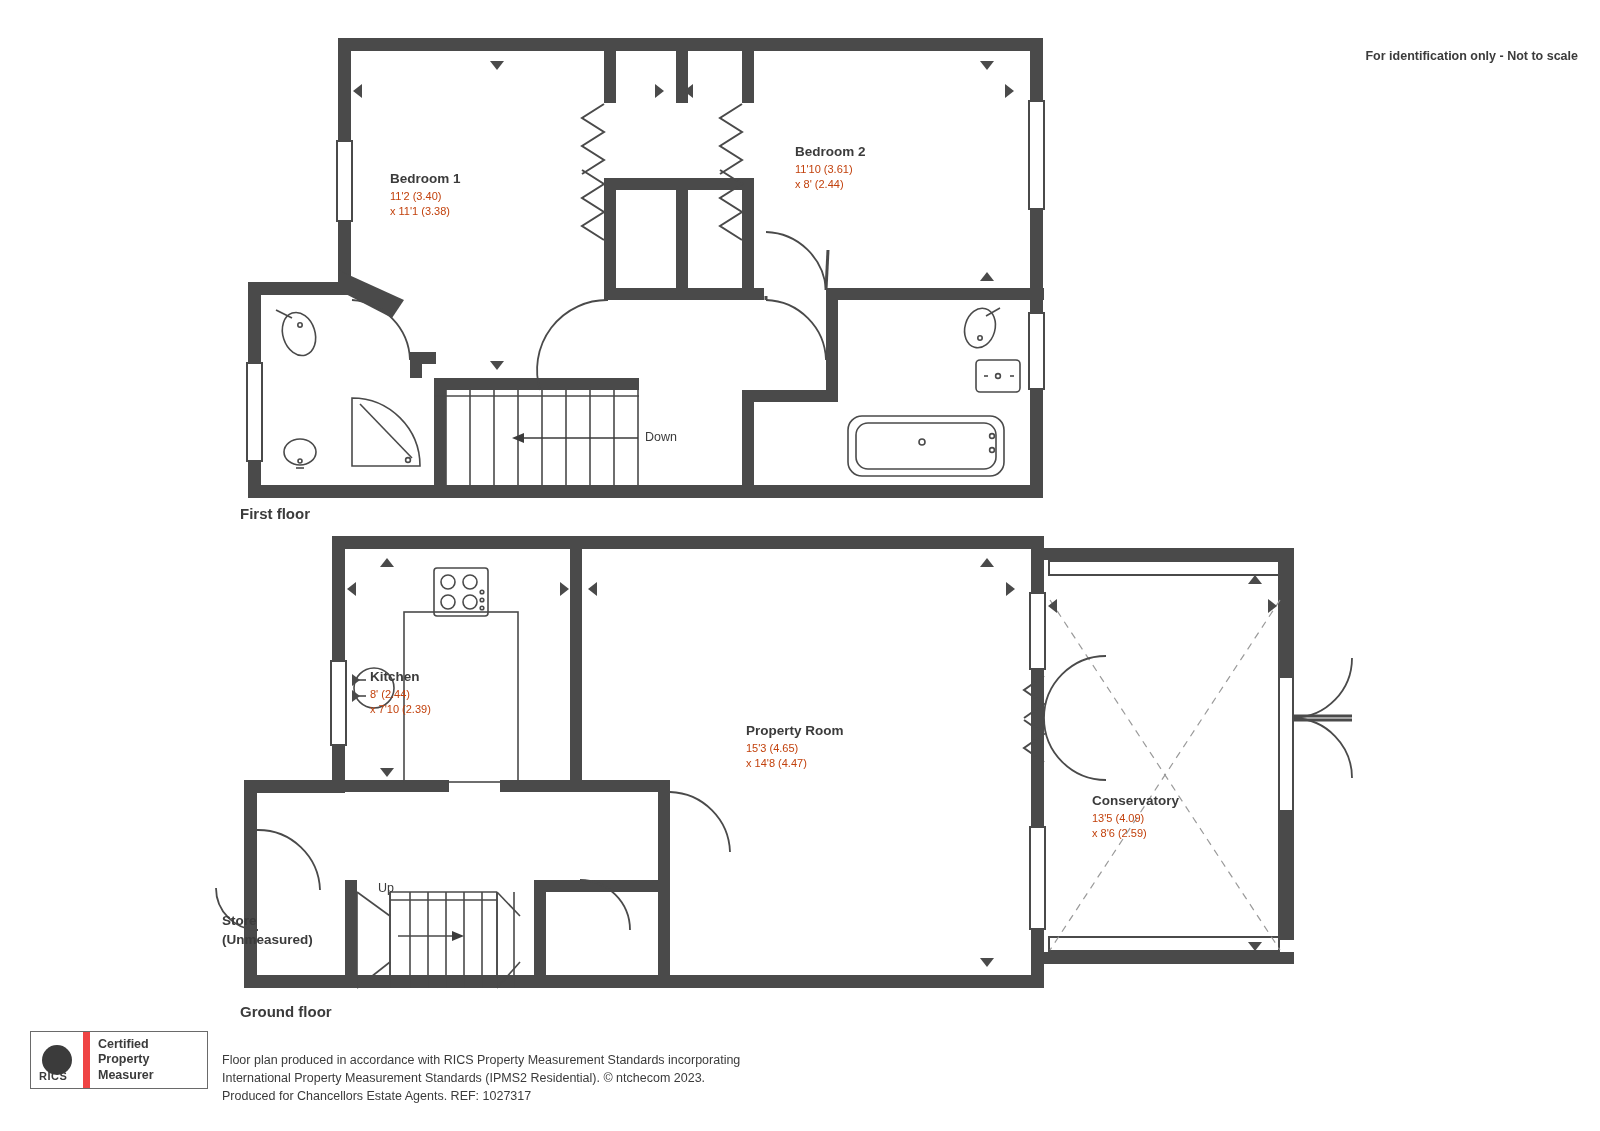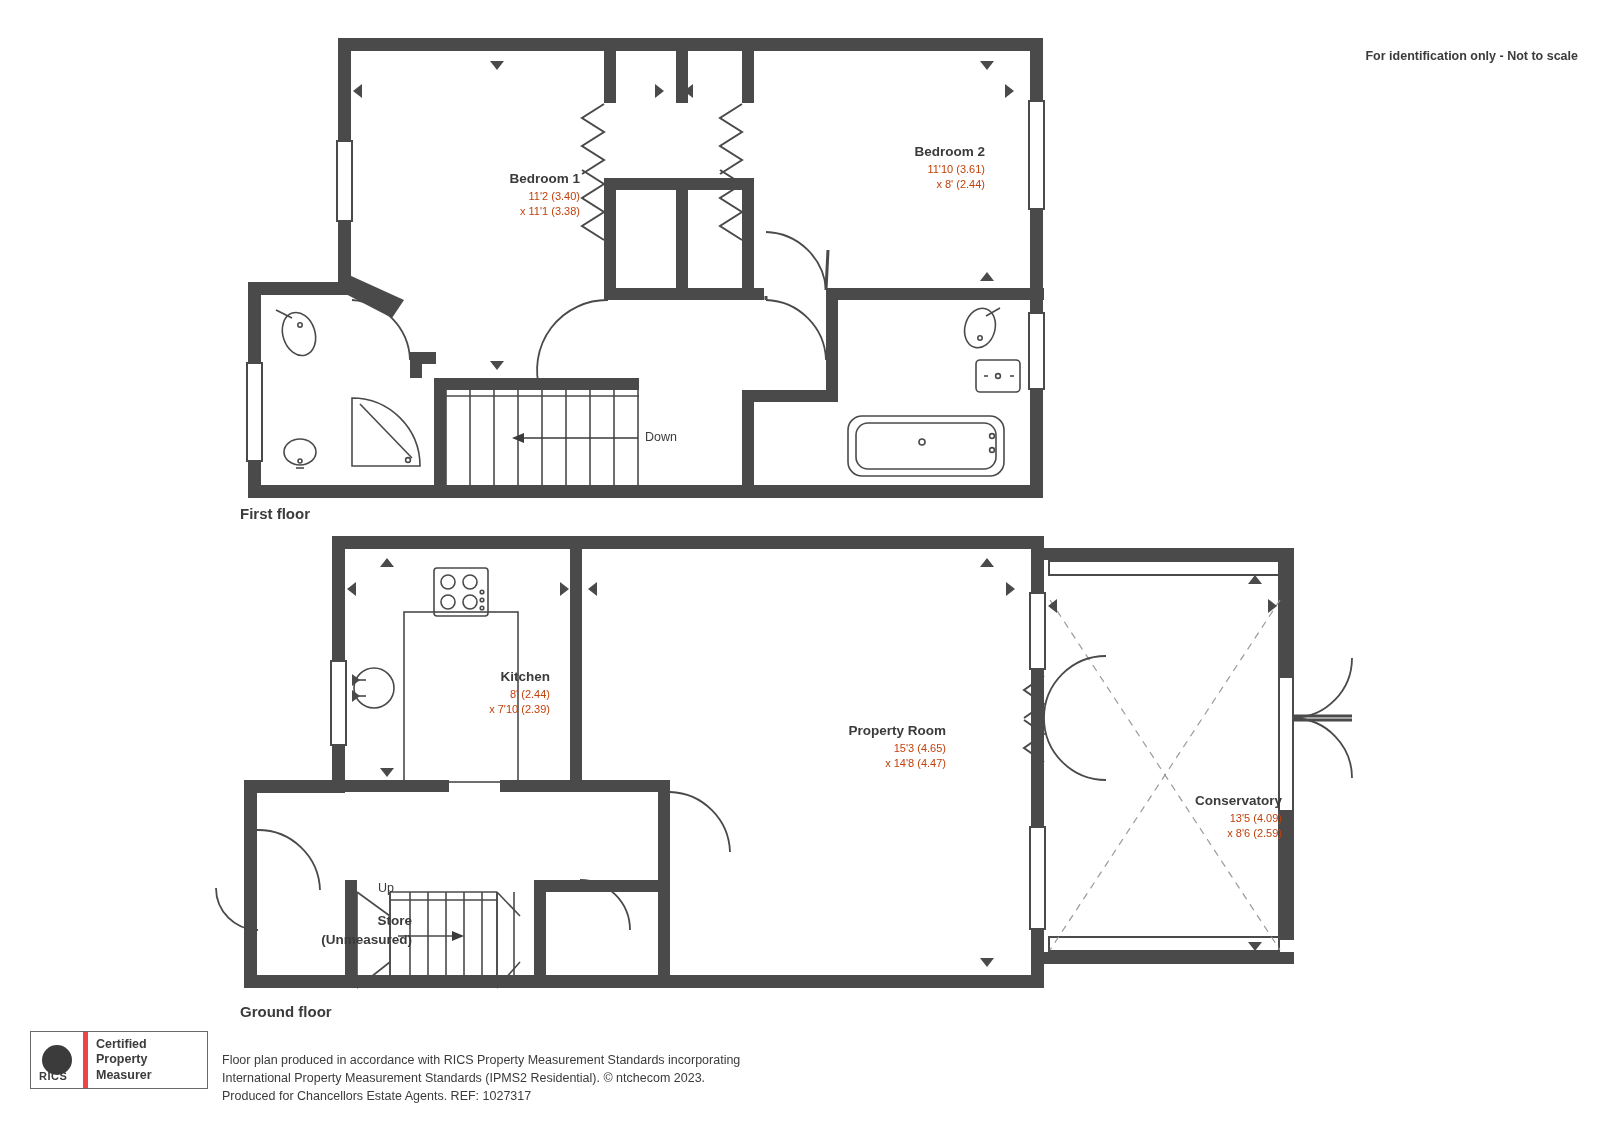--- a/index.html
+++ b/index.html
@@ -22,21 +22,21 @@
   .area-sub{
     position:absolute;right:22px;top:49px;
     font-size:12.5px;font-weight:bold;color:#3b3b3b;
   }
 
   
   .wall{position:absolute;background:#4a4a4a;}
   .win{position:absolute;background:#ffffff;border:2px solid #4a4a4a;box-sizing:border-box;}
 
   
-  .room{position:absolute;text-align:right;line-height:1.38;}
+  .room{position:absolute;text-align:left;line-height:1.38;}
   .room .nm{font-size:13.5px;font-weight:bold;color:#3b3b3b;}
   .room .dim{font-size:11px;color:#c2410c;}
 
   .floor-label{position:absolute;font-size:15px;font-weight:bold;color:#3b3b3b;text-align:center;}
 
   .smalltxt{position:absolute;font-size:12.5px;color:#3b3b3b;}
 
   
   .tri{position:absolute;width:0;height:0;}
   .tri-d{border-left:7px solid transparent;border-right:7px solid transparent;border-top:9px solid #4a4a4a;}
@@ -48,21 +48,21 @@
 
   
   .rics-box{
     position:absolute;left:30px;top:1031px;width:178px;height:58px;
     border:1px solid #6a6a6a;box-sizing:border-box;display:flex;align-items:center;
     background:#fff;
   }
   .rics-logo{width:52px;height:100%;display:flex;align-items:center;justify-content:center;}
   .rics-logo .circ{width:30px;height:30px;border-radius:50%;background:#3b3b3b;position:relative;}
   .rics-word{position:absolute;left:8px;top:38px;font-size:11px;font-weight:bold;color:#3b3b3b;letter-spacing:.5px;}
-  .rics-txt{padding-left:8px;font-size:12.5px;font-weight:bold;line-height:1.25;color:#3b3b3b;border-left:5px solid #ef4444;height:100%;display:flex;flex-direction:column;justify-content:center;}
+  .rics-txt{padding-left:8px;font-size:12.5px;font-weight:bold;line-height:1.25;color:#3b3b3b;border-left:7px solid #ef4444;height:100%;display:flex;flex-direction:column;justify-content:center;}
   .disclaimer{position:absolute;left:222px;top:1051px;font-size:12.5px;line-height:1.45;color:#3b3b3b;}
 </style>
 </head>
 <body>
 
 <div class="page">
 
   <div class="area-sub">For identification only - Not to scale</div>
 
   <div>

